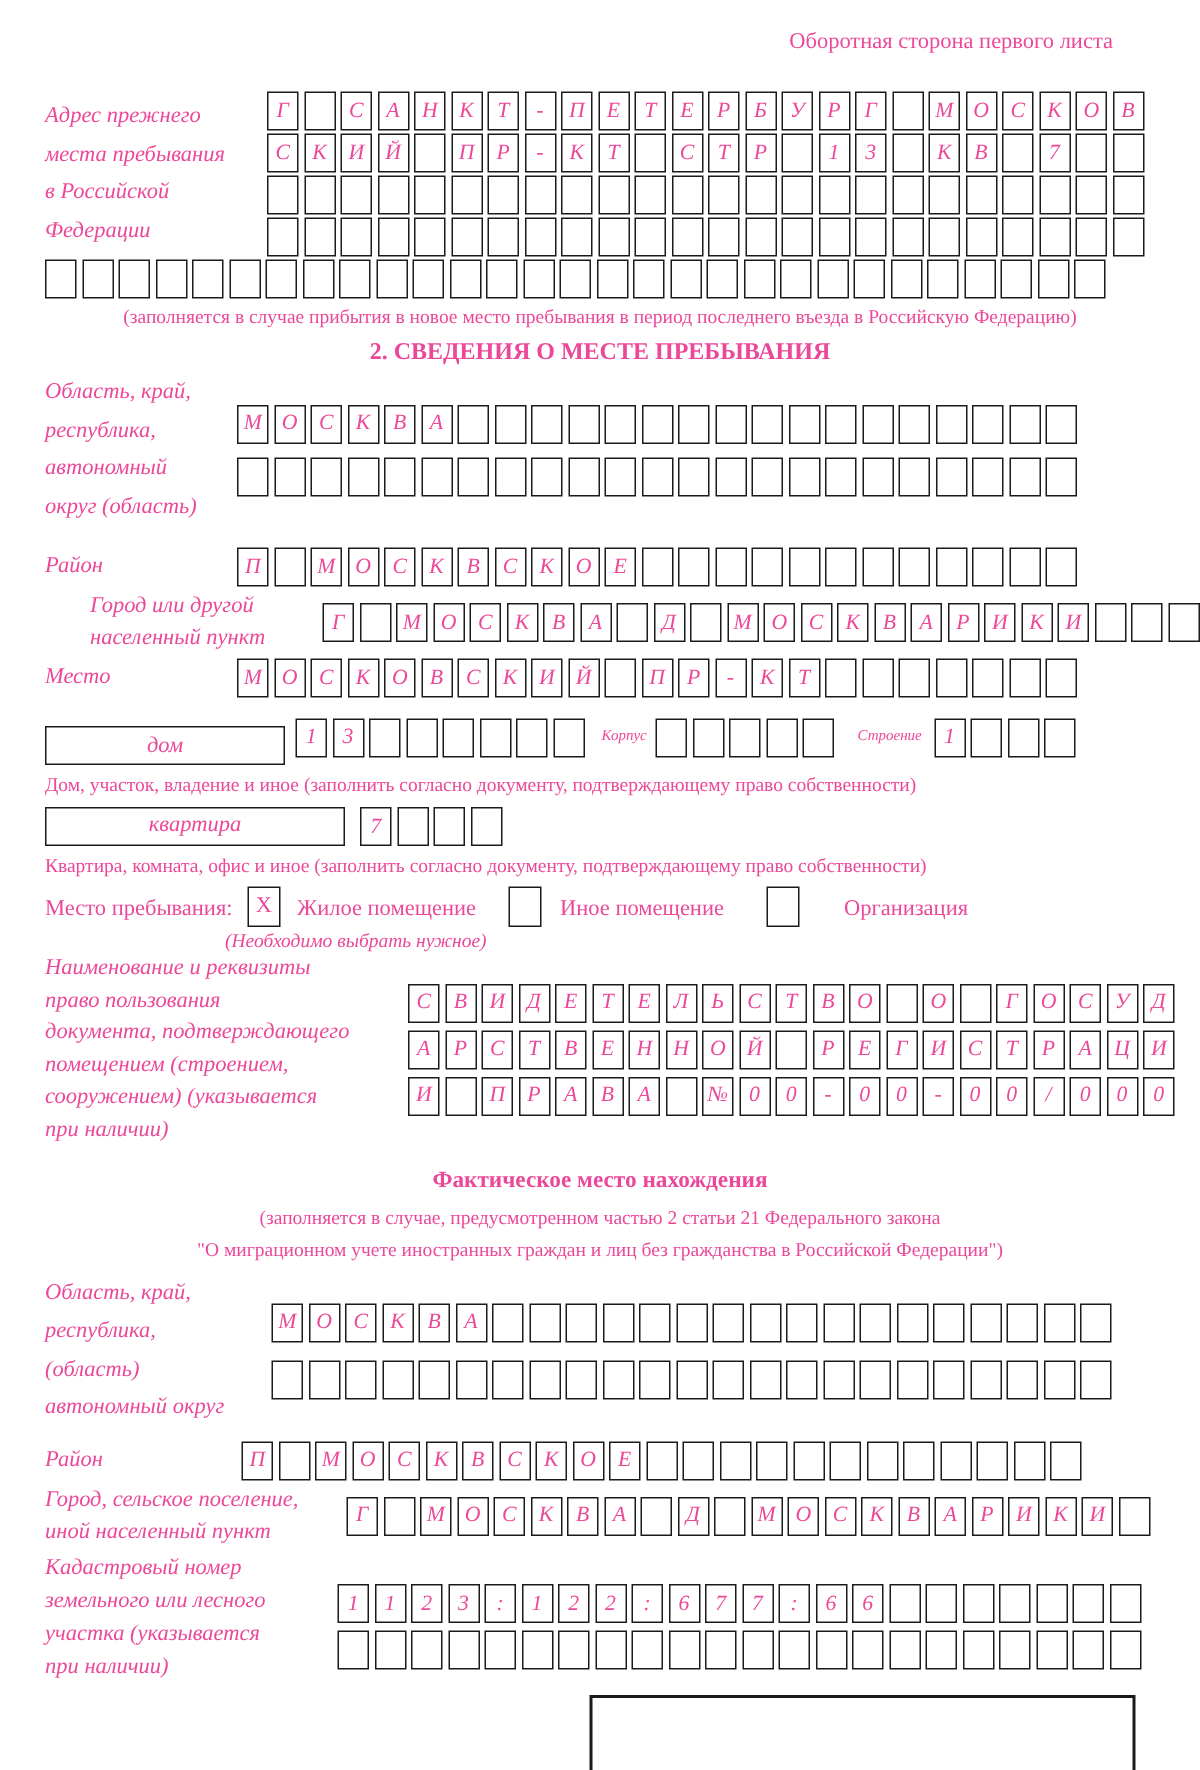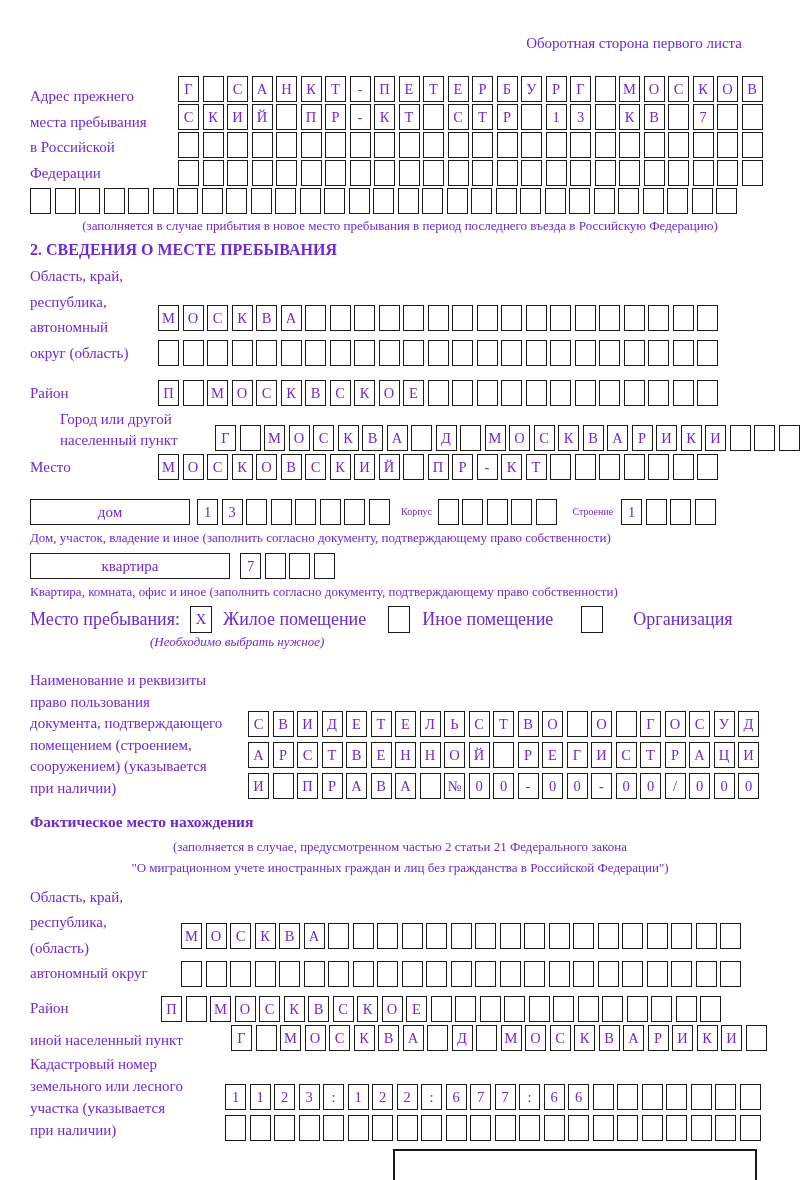--- a/index.html
+++ b/index.html
@@ -1,54 +1,54 @@
 <!DOCTYPE html>
 <html><head>
 <meta charset="utf-8">
 <style>
   html,body{margin:0;padding:0;background:#fff;}
   .page{
     position:relative;
     width:800px;height:1180px;
     box-sizing:border-box;
-    padding:35px 30px 0 30px;
+    padding:20px 30px 0 30px;
     font-family:"Liberation Serif","DejaVu Serif",serif;
-    color:#6d28d9;
+    color:#ec4899;
     overflow:hidden;
   }
   .hdr{ text-align:right; padding-right:28px; font-size:15px; }
-  .row{ display:flex; align-items:flex-end; }
+  .row{ display:flex; align-items:center;font-style:italic; }
   .lbl{ font-size:15px; line-height:25.5px; flex:0 0 auto; }
   .lbl div{ white-space:nowrap; }
   .cellcol{ display:flex; flex-direction:column; }
   .cells{ display:flex; flex:0 0 auto; }
   .cell{
     width:19px;height:24px;
     border:1.5px solid #1a1a1a;
     margin-right:3.5px;
     display:flex;align-items:center;justify-content:center;
     font-size:14.5px; line-height:1; flex:0 0 auto;
     background:#fff;
   }
   .note{ text-align:center; font-size:13px; margin-top:4px; }
-  .sec-title{ font-weight:bold; font-size:16px; margin-top:7px; }
+  .sec-title{ text-align:center; font-weight:bold; font-size:16px; margin-top:7px; }
   .widebox{
     box-sizing:border-box;
     border:1.5px solid #1a1a1a; height:26px;
     display:flex;align-items:center;justify-content:center;
     font-size:15px; flex:0 0 auto;
   }
   .inline-lbl{ font-size:10px; line-height:26px; flex:0 0 auto; }
   .caption{ font-size:13px; margin-top:5px; }
   .checkbox{
     width:20px;height:25px;border:1.5px solid #1a1a1a;
     display:inline-flex;align-items:center;justify-content:center;
     font-size:15px; vertical-align:middle; margin-top:-3px;
   }
-  .opt{ font-size:18px; }
+  .opt{ font-size:15px; }
   .stamp-wrap{ width:364px; margin-left:363px; }
   .stamp-box{ box-sizing:border-box; width:364px; height:172px; border:2px solid #1a1a1a; }
   .g2{ margin-top:2px; } .g3{ margin-top:3px; } .g6{ margin-top:6px; }
 </style>
 </head>
 <body>
 
 <div class="page">
 
   <div class="hdr">Оборотная сторона первого листа</div>
@@ -405,21 +405,21 @@
         <span></span>
       </span>
     <span class="opt" style="margin-left:8px;">Иное помещение</span>
     <span class="checkbox" style="margin-left:24px;">
         <span></span>
       </span>
     <span class="opt" style="margin-left:26px;">Организация</span>
   </div>
   <div class="caption" style="margin-left:120px;margin-top:1px;font-style:italic;">(Необходимо выбрать нужное)</div>
 
-  <div class="row" style="margin-top:20px;">
+  <div class="row" style="margin-top:0;gap:24px;">
     <div class="lbl" style="width:218px; line-height:21.5px;">
         <div>Наименование и реквизиты</div>
         <div>право пользования</div>
         <div>документа, подтверждающего</div>
         <div>помещением (строением,</div>
         <div>сооружением) (указывается</div>
         <div>при наличии)</div>
       </div>
     <div class="cellcol">
       <div class="cells">
@@ -585,20 +585,21 @@
         <span class="cell"></span>
         <span class="cell"></span>
         <span class="cell"></span>
         <span class="cell"></span>
         <span class="cell"></span>
       </div>
   </div>
 
   <div class="row g3">
     <div class="lbl" style="width:201px; line-height:21px;">
+        <div>Город, сельское поселение,</div>
         <div>иной населенный пункт</div>
       </div>
     <div class="cells">
         <span class="cell">Г</span>
         <span class="cell"></span>
         <span class="cell">М</span>
         <span class="cell">О</span>
         <span class="cell">С</span>
         <span class="cell">К</span>
         <span class="cell">В</span>

